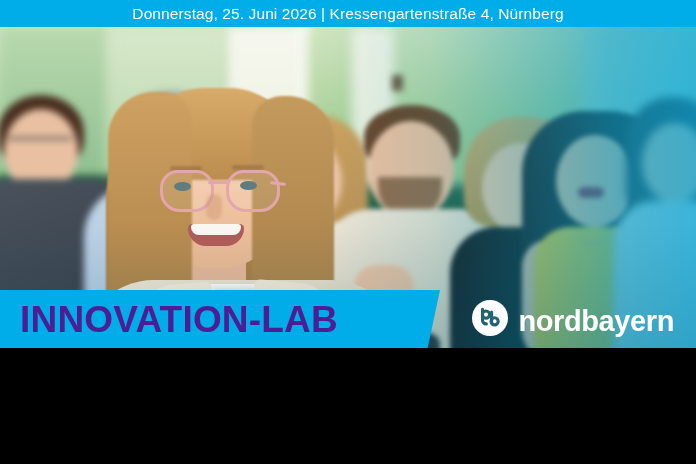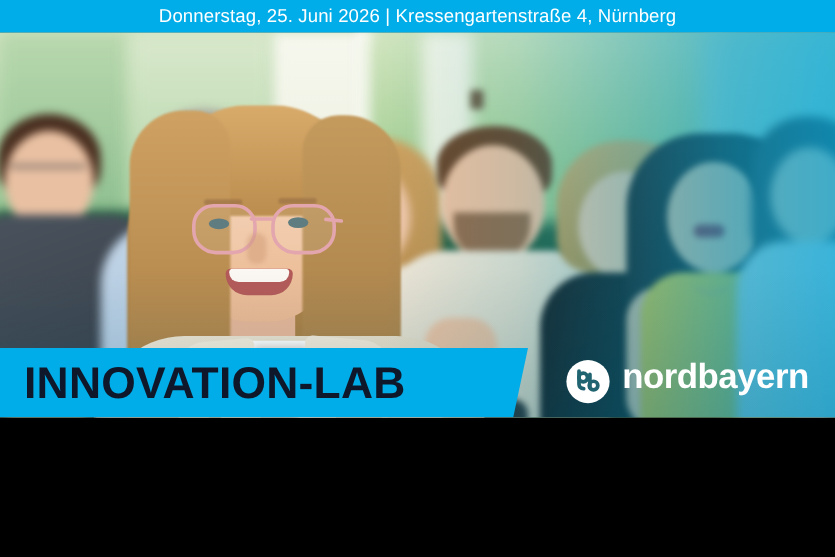--- a/index.html
+++ b/index.html
@@ -343,34 +343,34 @@
   
   .banner{
     position:absolute;left:0;bottom:0;
     width:440px;height:58px;
     background:#00ADE8;
     clip-path:polygon(0 0, 100% 0, 97.2% 100%, 0 100%);
     display:flex;align-items:center;
     z-index:50;
   }
   .banner-text{
-    color:#0f172a;
+    color:#4c1d95;
     font-size:37px;
     font-weight:700;
     letter-spacing:.2px;
     margin-left:20px;
     line-height:1;
     white-space:nowrap;
     text-align:center;
   }
 
   
   .brand{
     position:absolute;right:22px;bottom:12px;
-    display:flex;align-items:flex-start;gap:10px;
+    display:flex;align-items:flex-end;gap:10px;
     z-index:50;
   }
   .brand-mark{
     width:36px;height:36px;border-radius:50%;
     background:#ffffff;
     display:flex;align-items:center;justify-content:center;
     flex:none;
   }
   .brand-word{
     color:#ffffff;

